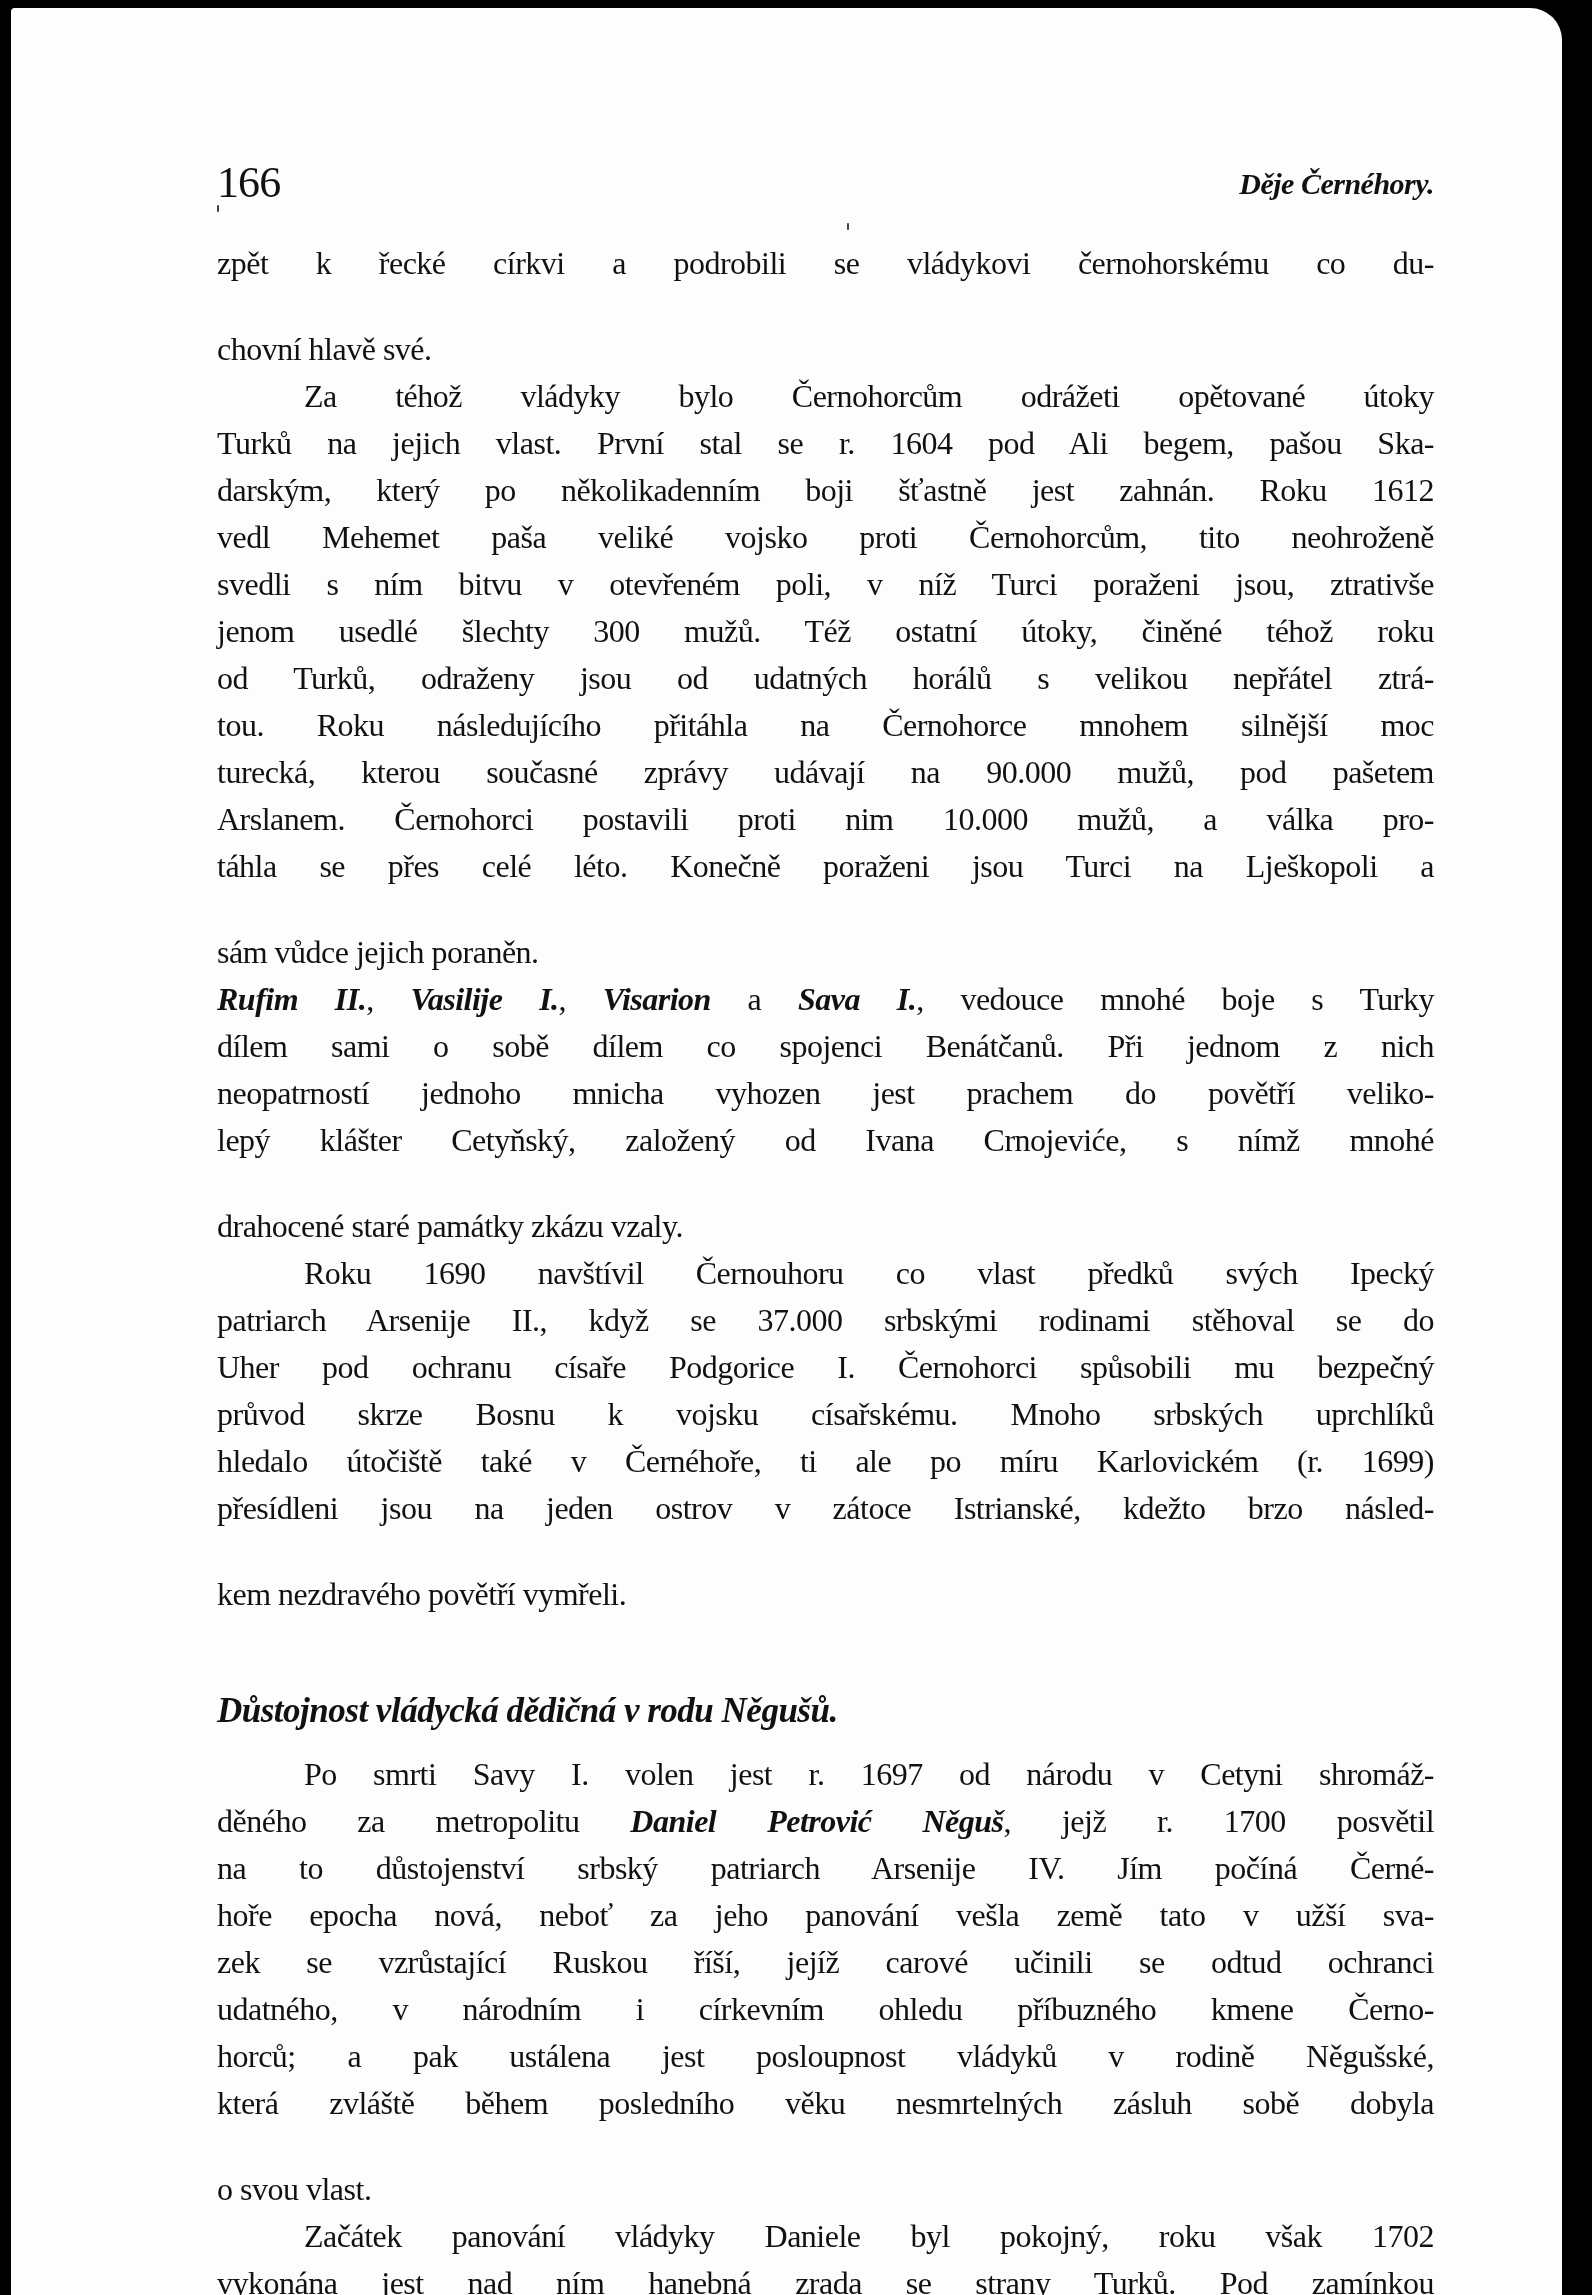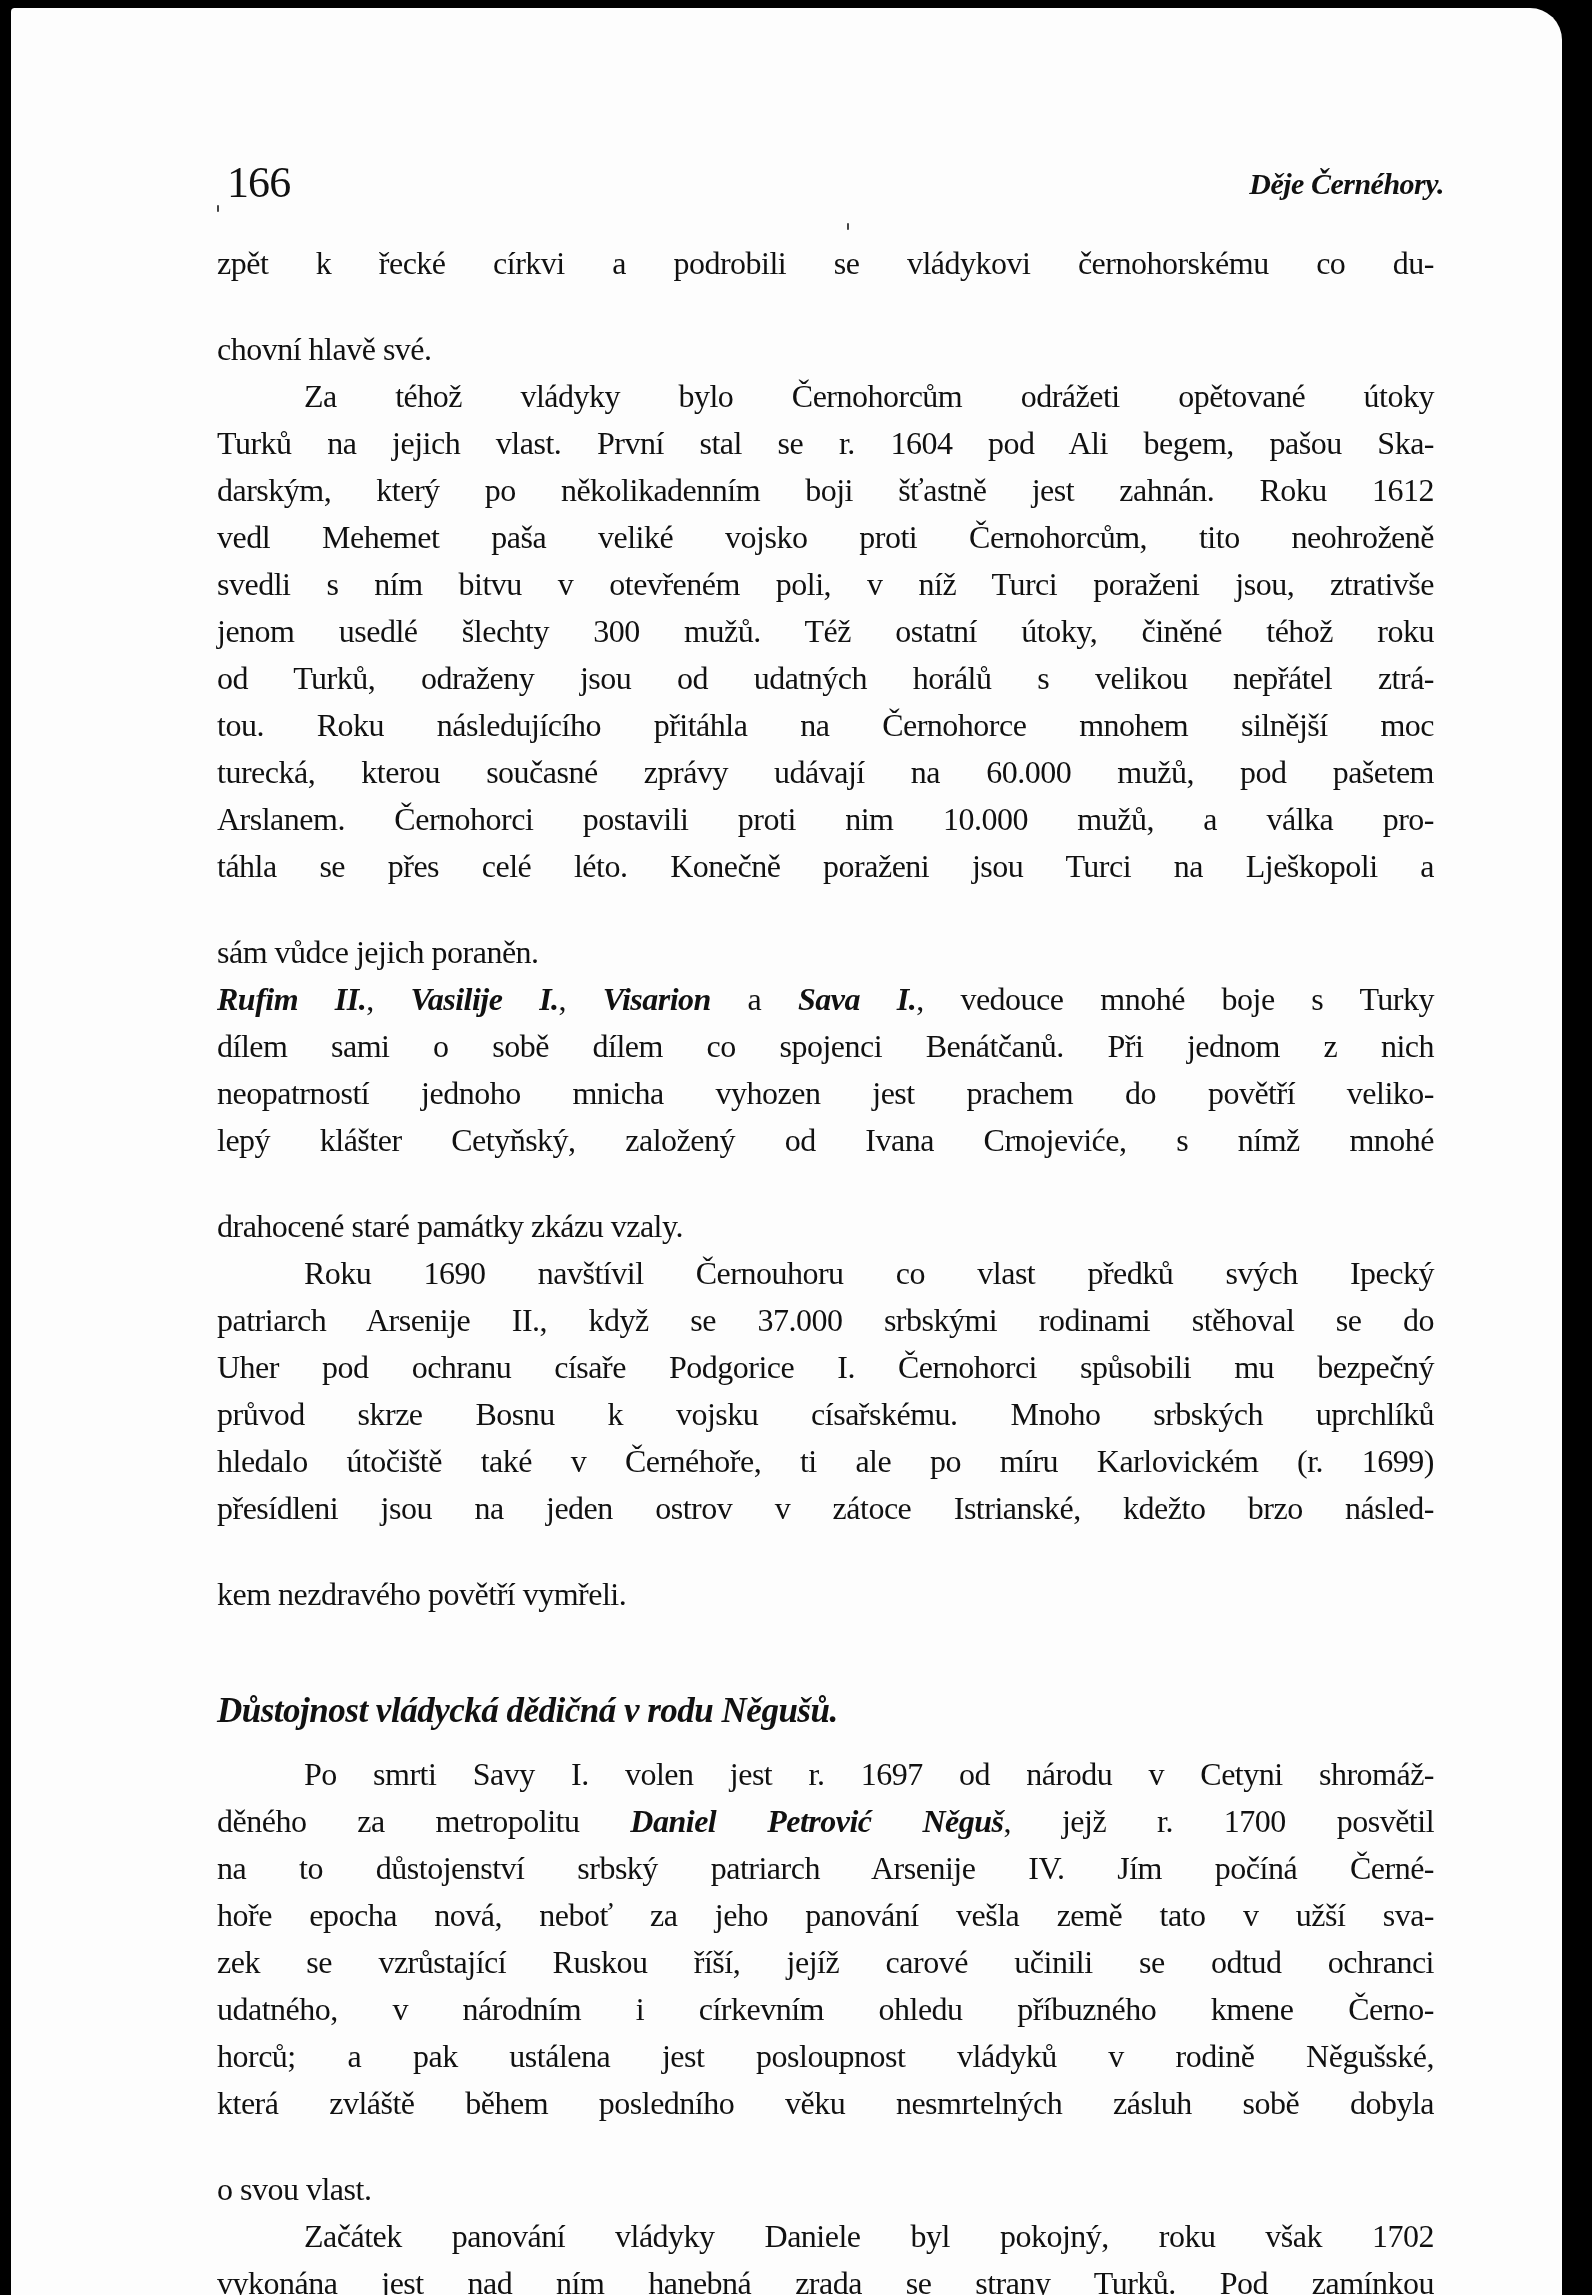--- a/index.html
+++ b/index.html
@@ -25,21 +25,20 @@
       border-top-right-radius: 32px;
       border-bottom-right-radius: 41px;
       border-top-left-radius: 3.7px;
     }
     .header {
       position: absolute;
       left: 206px;
       top: 147px;
       width: 1217px;
       height: 55px;
-      margin-left: 10px;
     }
     .page-number {
       position: absolute;
       left: 0;
       top: 0;
       font-size: 44px;
       line-height: 55px;
       letter-spacing: -0.9px;
     }
     .running-title {
@@ -127,21 +126,21 @@
 
     <div>
       <span class="line indent">Za téhož vládyky bylo Černohorcům odrážeti opětované útoky</span>
       <span class="line">Turků na jejich vlast. První stal se r. 1604 pod Ali begem, pašou Ska-</span>
       <span class="line">darským, který po několikadenním boji šťastně jest zahnán. Roku 1612</span>
       <span class="line">vedl Mehemet paša veliké vojsko proti Černohorcům, tito neohroženě</span>
       <span class="line">svedli s ním bitvu v otevřeném poli, v níž Turci poraženi jsou, ztrativše</span>
       <span class="line">jenom usedlé šlechty 300 mužů. Též ostatní útoky, činěné téhož roku</span>
       <span class="line">od Turků, odraženy jsou od udatných horálů s velikou nepřátel ztrá-</span>
       <span class="line">tou. Roku následujícího přitáhla na Černohorce mnohem silnější moc</span>
-      <span class="line">turecká, kterou současné zprávy udávají na 60.000 mužů, pod pašetem</span>
+      <span class="line">turecká, kterou současné zprávy udávají na 90.000 mužů, pod pašetem</span>
       <span class="line">Arslanem. Černohorci postavili proti nim 10.000 mužů, a válka pro-</span>
       <span class="line">táhla se přes celé léto. Konečně poraženi jsou Turci na Lješkopoli a</span>
       <span class="line last">sám vůdce jejich poraněn.</span>
     </div>
 
     <div>
       <span class="line"><em class="name">Rufim II.</em><span>, </span><em class="name">Vasilije I.</em><span>, </span><em class="name">Visarion</em><span> a </span><em class="name">Sava I.</em><span>, vedouce mnohé boje s Turky</span></span>
       <span class="line">dílem sami o sobě dílem co spojenci Benátčanů. Při jednom z nich</span>
       <span class="line">neopatrností jednoho mnicha vyhozen jest prachem do povětří veliko-</span>
       <span class="line">lepý klášter Cetyňský, založený od Ivana Crnojeviće, s nímž mnohé</span>

